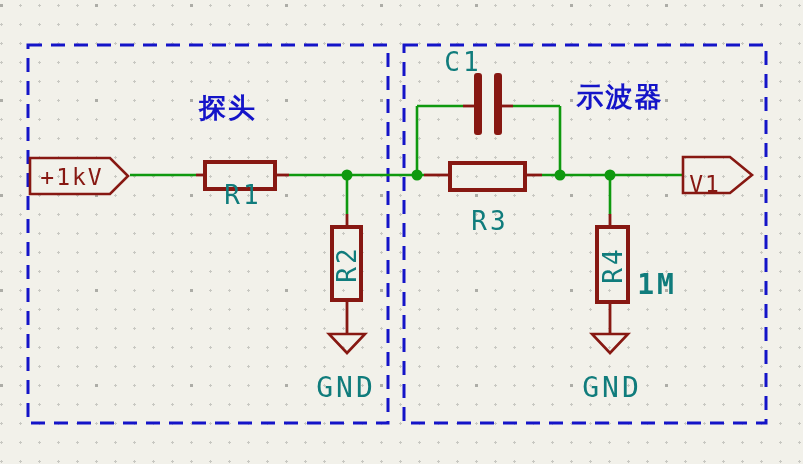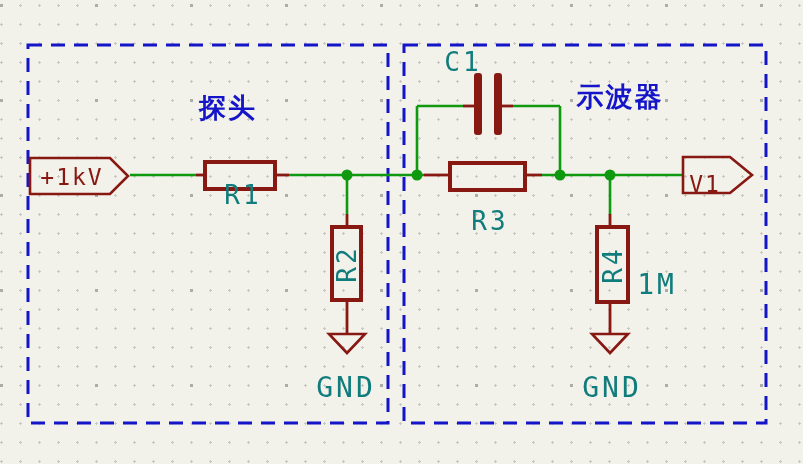--- a/index.html
+++ b/index.html
@@ -99,21 +99,21 @@
 
   <div class="txt field" style="left:243px;top:195px;text-align:center;">R1</div>
 
   <div class="txt field rot" style="left:347px;top:264px;">R2</div>
 
   <div class="txt field" style="left:490px;top:178px;margin-top:43px;">R3</div>
 
 
   <div class="txt field rot" style="left:613px;top:265px;">R4</div>
 
-  <div class="txt value" style="left:657px;top:285px;">1M</div>
+  <div class="txt value" style="left:657px;top:285px;font-weight:bold;">1M</div>
 
   <div class="txt field" style="left:463px;top:62px;">C1</div>
 
   <div class="txt value" style="left:346px;top:388px;">GND</div>
 
   <div class="txt value" style="left:612px;top:388px;">GND</div>
 
 </div>
 
 </body></html>

